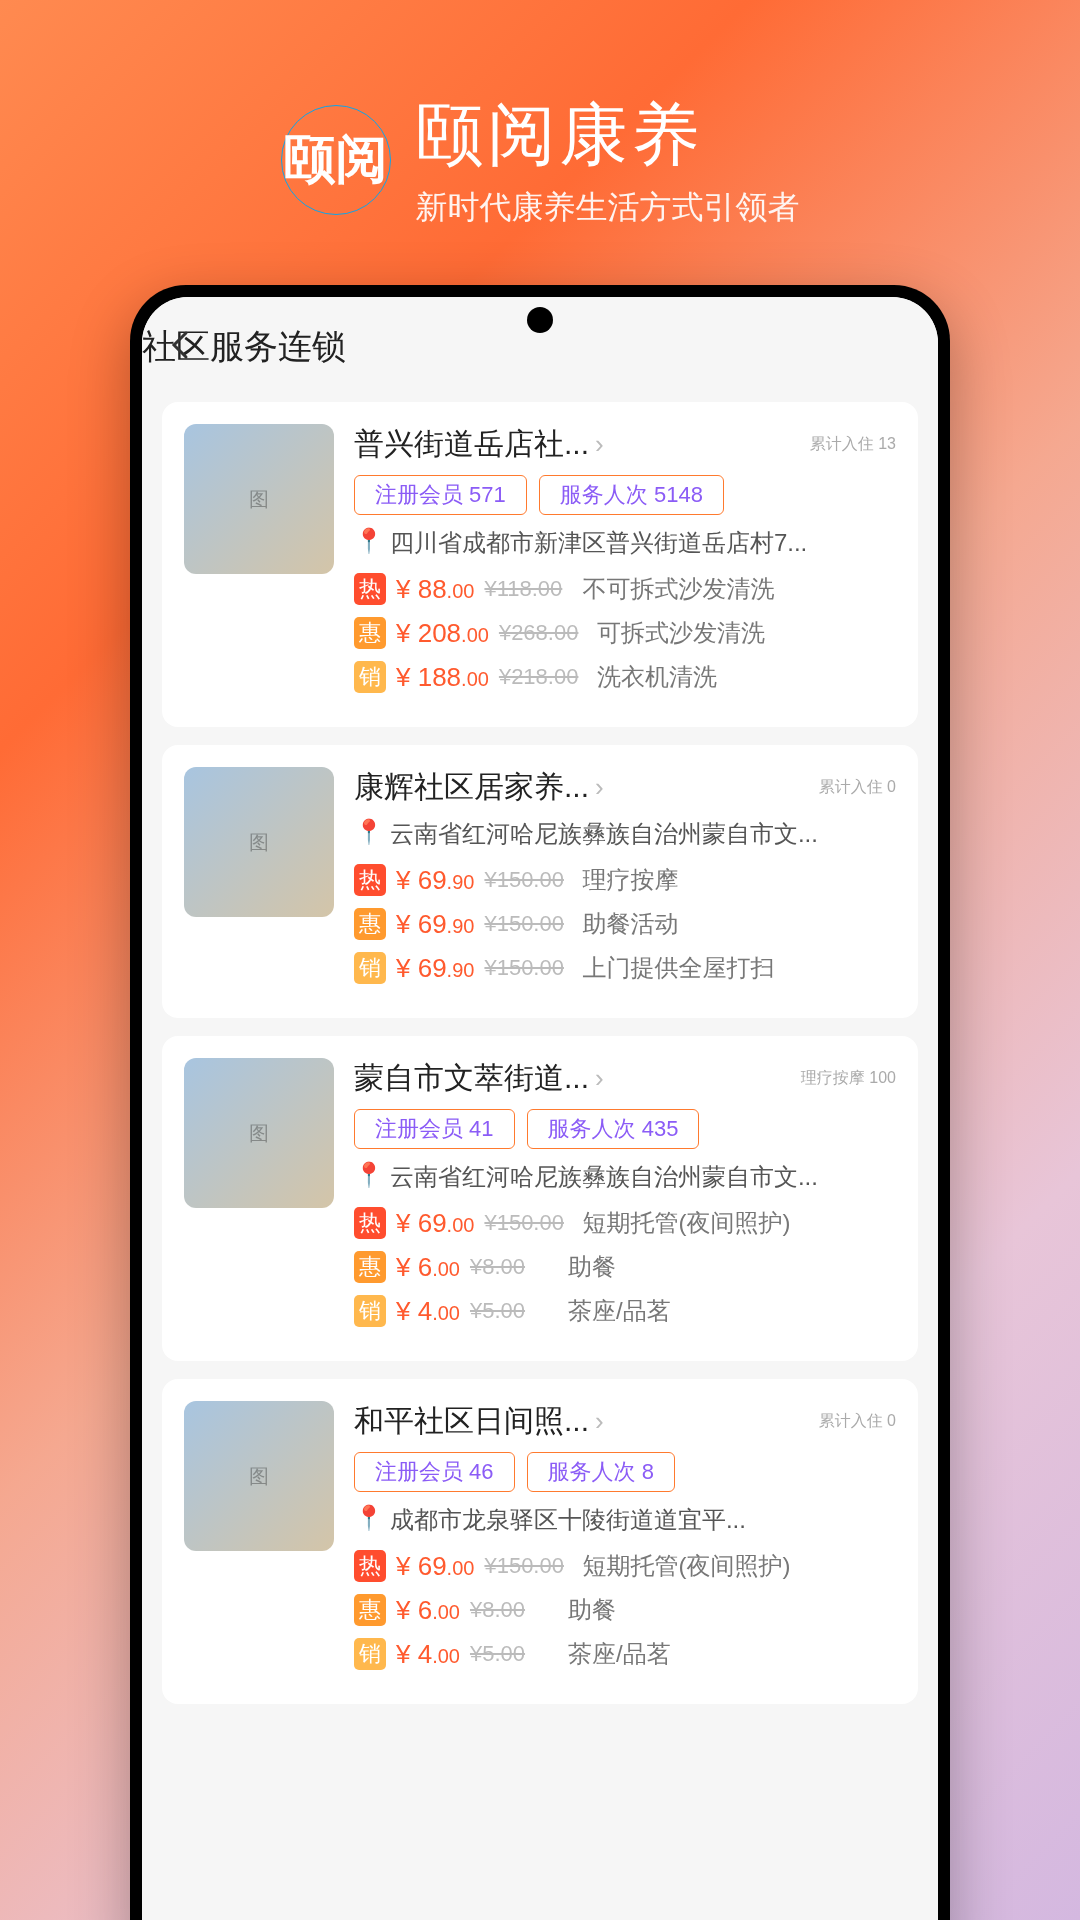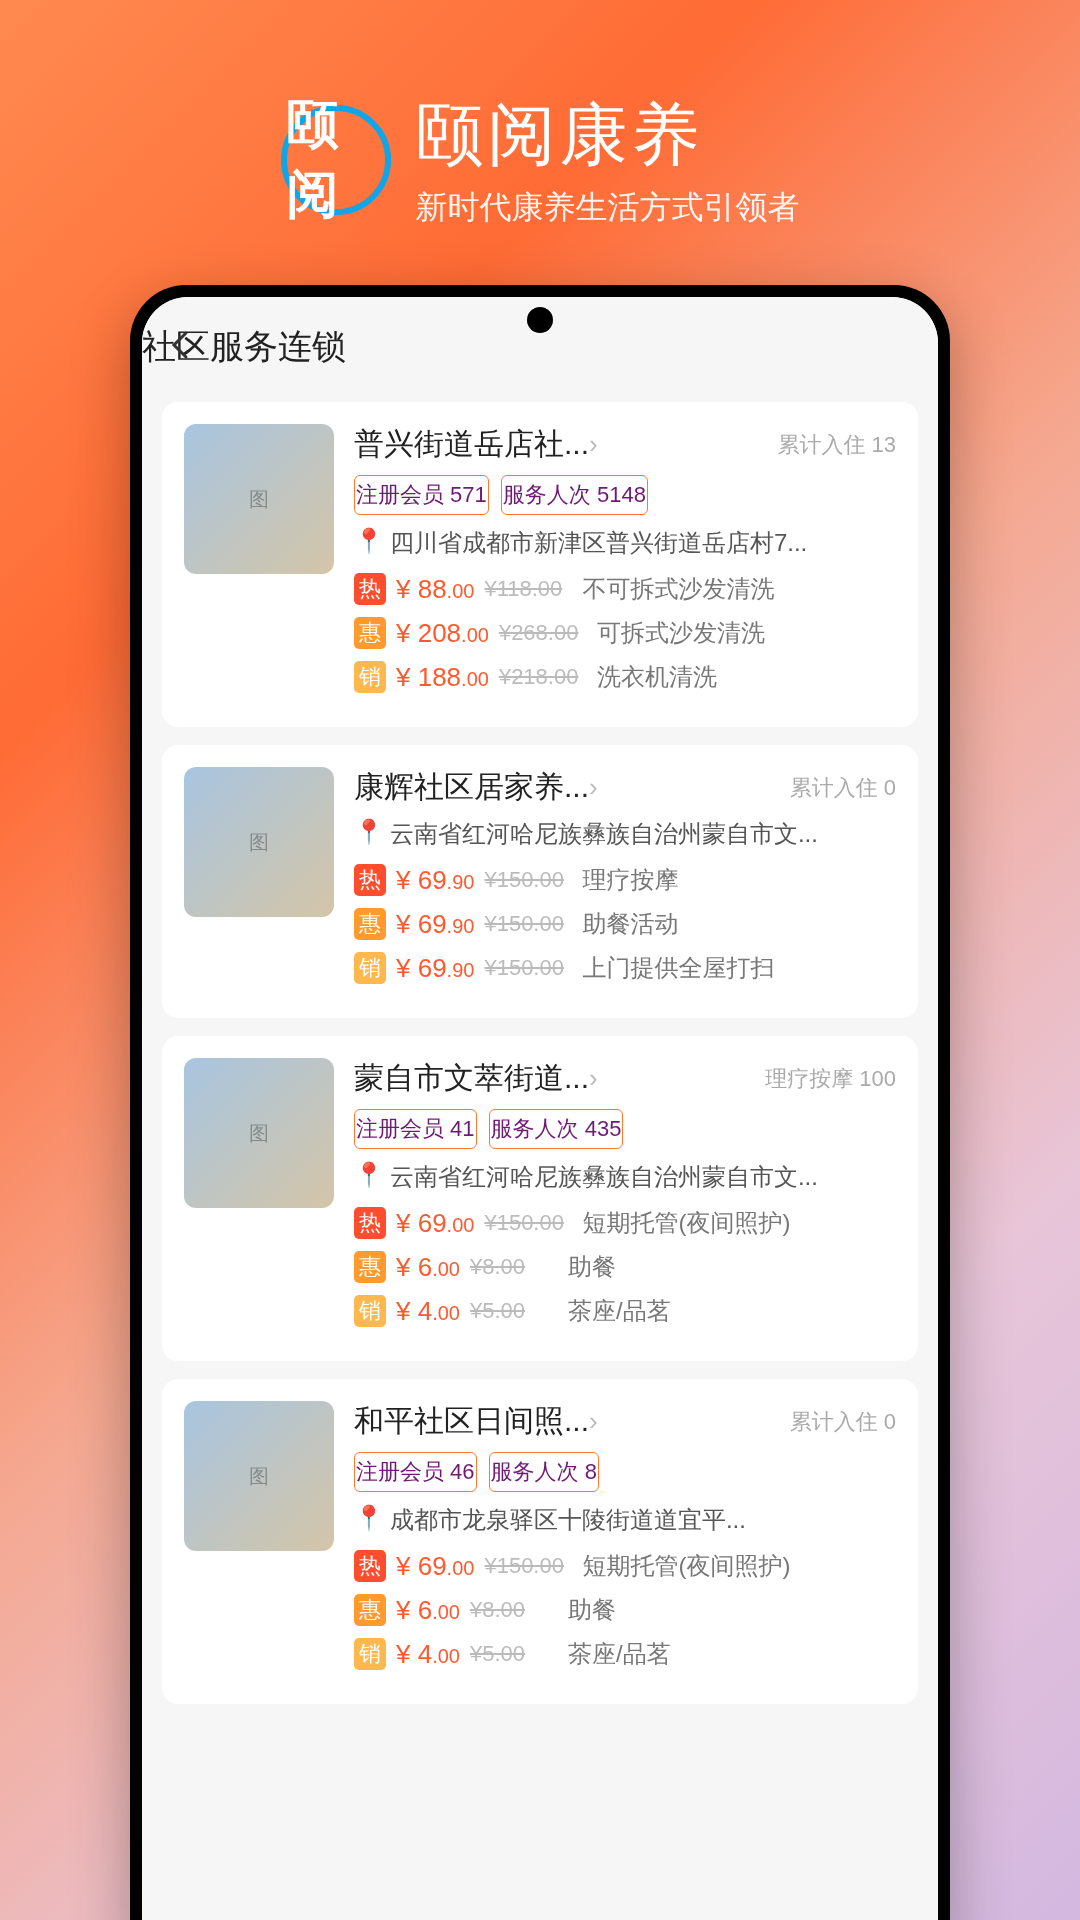--- a/index.html
+++ b/index.html
@@ -14,21 +14,21 @@
     .header-brand {
       display: flex;
       align-items: center;
       justify-content: center;
       padding: 90px 40px 40px;
       color: #fff;
     }
     .brand-logo {
       width: 110px;
       height: 110px;
-      border: 6px solid #0ea5e9;
+      border: 1px solid #0ea5e9;
       border-radius: 50%;
       display: flex;
       align-items: center;
       justify-content: center;
       font-size: 52px;
       font-weight: bold;
       margin-right: 25px;
     }
     .brand-text-main { font-size: 68px; font-weight: 500; letter-spacing: 4px; }
     .brand-text-sub { font-size: 32px; opacity: 0.92; margin-top: 5px; }
@@ -101,30 +101,30 @@
       font-size: 20px;
       color: rgba(0,0,0,0.3);
     }
     .card-body { flex: 1; min-width: 0; }
     .card-head {
       display: flex;
       align-items: center;
       justify-content: space-between;
       margin-bottom: 10px;
     }
-    .card-title-wrap { display: flex; align-items: center; }
+    .card-title-wrap { display: flex; align-items: center; gap: 6px; }
     .card-title { font-size: 30px; font-weight: 500; color: #222; }
     .chevron { color: #bbb; font-size: 26px; }
-    .stat-right { font-size: 22px; color: #aaa; }
+    .stat-right { font-size: 16px; color: #aaa; }
     .badges { display: flex; gap: 12px; margin-bottom: 12px; flex-wrap: wrap; }
     .badge {
       border: 1.5px solid #ff7a2e;
-      color: #701a75;
+      color: #8b5cf6;
       border-radius: 6px;
-      padding: 4px 1px;
+      padding: 4px 20px;
       font-size: 22px;
     }
     .address {
       display: flex;
       align-items: flex-start;
       gap: 6px;
       font-size: 24px;
       color: #555;
       margin-bottom: 14px;
     }

